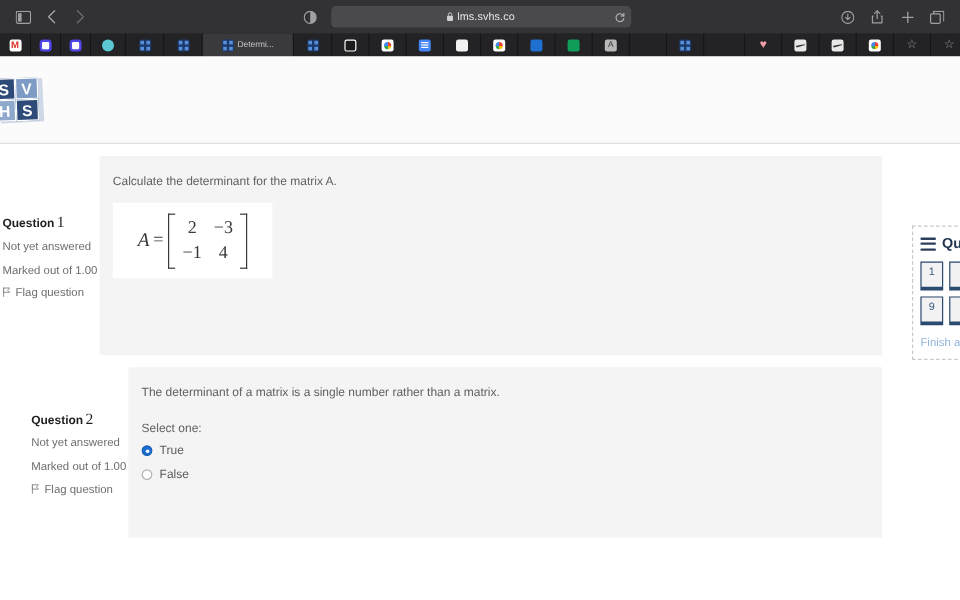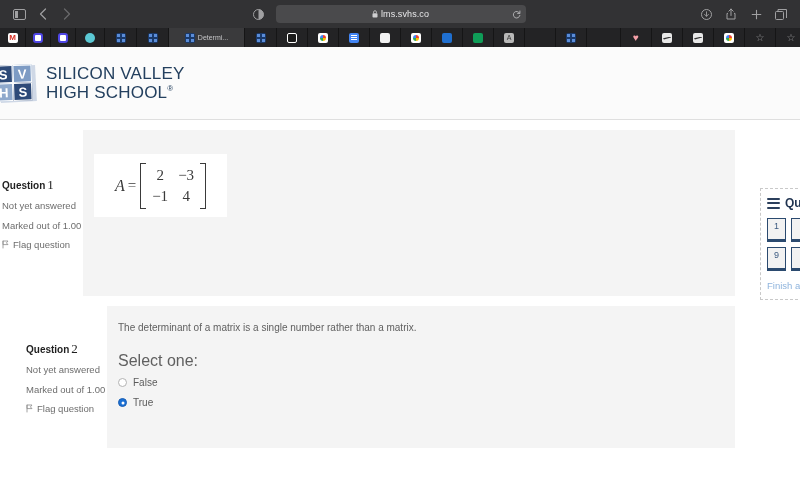--- a/index.html
+++ b/index.html
@@ -223,21 +223,21 @@
     width: 418px; height: 19px;
     background: #ffffff;
     border: 1px solid #c2c2c2;
     font-size: 10px;
     padding: 0 5px;
     color: #333;
     font-family: "Liberation Sans", sans-serif;
     outline: none;
   }
 
-  .select-one { font-size: 16px; color: #606060; margin-top: 17px; margin-bottom: 7px; }
+  .select-one { font-size: 10px; color: #606060; margin-top: 17px; margin-bottom: 7px; }
   .opt-row { display: flex; align-items: center; gap: 6px; margin-bottom: 9px; }
   .radio {
     width: 9px; height: 9px; border-radius: 50%;
     border: 1px solid #b3b3b3; background: #fff;
     flex: 0 0 auto; position: relative;
   }
   .radio.checked {
     border: 1px solid #1a5fb4; background: #1a6fd4;
   }
   .radio.checked::after {
@@ -447,26 +447,20 @@
     <div class="logo-row">
       <div class="logo-mark">
         <div class="logo-shadow"></div>
         <div class="logo-grid">
           <div class="lg-cell lg-s1">S</div>
           <div class="lg-cell lg-v">V</div>
           <div class="lg-cell lg-h">H</div>
           <div class="lg-cell lg-s2">S</div>
         </div>
       </div>
-      <div class="logo-text">
-        <div>SILICON VALLEY</div>
-        <div>
-          <span>HIGH SCHOOL</span><span class="reg">®</span>
-        </div>
-      </div>
     </div>
   </div>
 
   <div class="quiz-area">
 
     <div class="qblock">
       <div class="qinfo">
         <div class="qinfo-title">
           <span>Question</span><span class="qnum">1</span>
         </div>
@@ -476,20 +470,21 @@
           <span class="flag-icon">
             <svg width="7" height="9" viewBox="0 0 7 9">
                 <path d="M1 0.6 V8.4" stroke="currentColor" stroke-width="0.8" fill="none"></path>
                 <path d="M1 1 L6 1 L4.4 2.9 L6 4.6 L1 4.6 Z" fill="none" stroke="currentColor" stroke-width="0.8" stroke-linejoin="round"></path>
               </svg>
           </span>
           <span>Flag question</span>
         </div>
       </div>
       <div class="qcontent" style="min-height:166px;">
+        <div class="qtext">Calculate the determinant for the matrix A.</div>
         <div class="matrix-box">
           <div class="matrix-eq">
             <span class="m-a">A</span>
             <span class="m-eq">=</span>
             <span class="bracket left"></span>
             <div class="m-grid">
               <div class="m-cell">2</div>
               <div class="m-cell">−3</div>
               <div class="m-cell">−1</div>
               <div class="m-cell">4</div>
@@ -514,26 +509,26 @@
                 <path d="M1 1 L6 1 L4.4 2.9 L6 4.6 L1 4.6 Z" fill="none" stroke="currentColor" stroke-width="0.8" stroke-linejoin="round"></path>
               </svg>
           </span>
           <span>Flag question</span>
         </div>
       </div>
       <div class="qcontent" style="min-height:142px;">
         <div class="qtext">The determinant of a matrix is a single number rather than a matrix.</div>
         <div class="select-one">Select one:</div>
         <div class="opt-row">
+          <span class="radio checked"></span>
+          <span class="opt-label">True</span>
+        </div>
+        <div class="opt-row">
           <span class="radio"></span>
           <span class="opt-label">False</span>
-        </div>
-        <div class="opt-row">
-          <span class="radio checked"></span>
-          <span class="opt-label">True</span>
         </div>
       </div>
     </div>
 
   </div>
 
   <div class="quiznav">
     <div class="qn-header">
       <div class="burger">
         <span></span>

